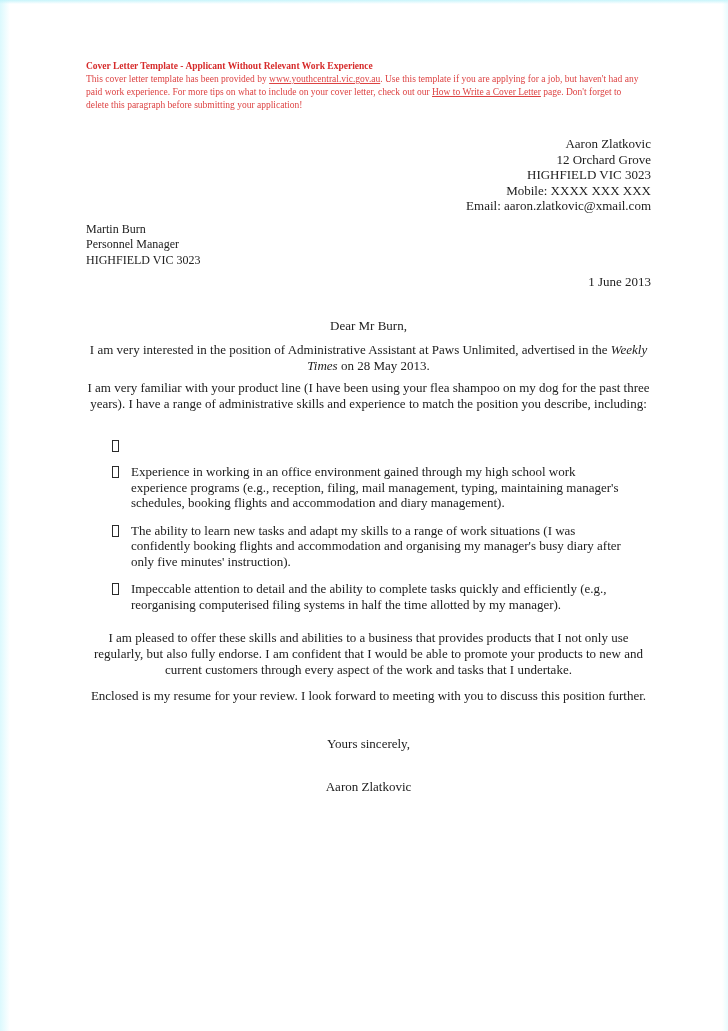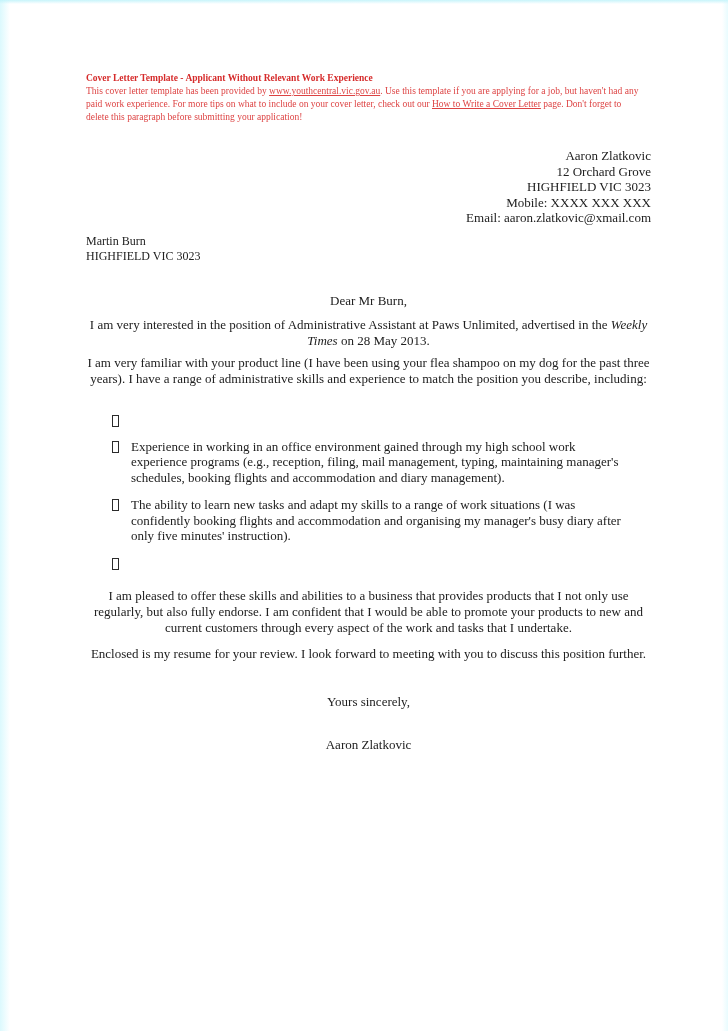--- a/index.html
+++ b/index.html
@@ -30,21 +30,21 @@
   }
   .edge-right {
     position: absolute; top: 0; right: 0;
     width: 6px; height: 1031px;
     background: linear-gradient(to left, rgba(205,247,253,0.45), rgba(255,255,255,0));
     pointer-events: none;
   }
 
   .letter {
     position: absolute;
-    top: 16px; left: 0;
+    top: 4px; left: 0;
     box-sizing: border-box;
     width: 728px;
     padding: 56px 77px 40px 86px;
   }
 
   
   .notice {
     font-size: 9.5px;
     line-height: 13px;
     color: #dd4343;
@@ -122,23 +122,25 @@
   <div class="sender">
     <div>Aaron Zlatkovic</div>
     <div>12 Orchard Grove</div>
     <div>HIGHFIELD VIC 3023</div>
     <div>Mobile: XXXX XXX XXX</div>
     <div>Email: aaron.zlatkovic@xmail.com</div>
   </div>
 
   <div class="recipient">
     <div>Martin Burn</div>
+    <div>Personnel Manager</div>
     <div>HIGHFIELD VIC 3023</div>
   </div>
 
+  <div class="date-line">1 June 2013</div>
 
   <div class="body-text salutation">Dear Mr Burn,</div>
 
   <div class="body-text para-1"><span>I am very interested in the position of Administrative Assistant at Paws Unlimited, advertised in the </span><em>Weekly Times</em><span> on 28 May 2013.</span></div>
 
   <div class="body-text para-2">I am very familiar with your product line (I have been using your flea shampoo on my dog for the past three years). I have a range of administrative skills and experience to match the position you describe, including:</div>
 
   <div class="bullet-list">
     <div class="bullet-item">
       <span class="tofu-bullet"></span>
@@ -146,20 +148,21 @@
     <div class="bullet-item">
       <span class="tofu-bullet"></span>
       <span class="text">Experience in working in an office environment gained through my high school work experience programs (e.g., reception, filing, mail management, typing, maintaining manager's schedules, booking flights and accommodation and diary management).</span>
     </div>
     <div class="bullet-item">
       <span class="tofu-bullet"></span>
       <span class="text">The ability to learn new tasks and adapt my skills to a range of work situations (I was confidently booking flights and accommodation and organising my manager's busy diary after only five minutes' instruction).</span>
     </div>
     <div class="bullet-item">
       <span class="tofu-bullet"></span>
+      <span class="text">Impeccable attention to detail and the ability to complete tasks quickly and efficiently (e.g., reorganising computerised filing systems in half the time allotted by my manager).</span>
     </div>
   </div>
 
   <div class="body-text para-3">I am pleased to offer these skills and abilities to a business that provides products that I not only use regularly, but also fully endorse. I am confident that I would be able to promote your products to new and current customers through every aspect of the work and tasks that I undertake.</div>
 
   <div class="body-text para-4">Enclosed is my resume for your review. I look forward to meeting with you to discuss this position further.</div>
 
   <div class="body-text valediction">Yours sincerely,</div>
 
   <div class="body-text signature">Aaron Zlatkovic</div>

